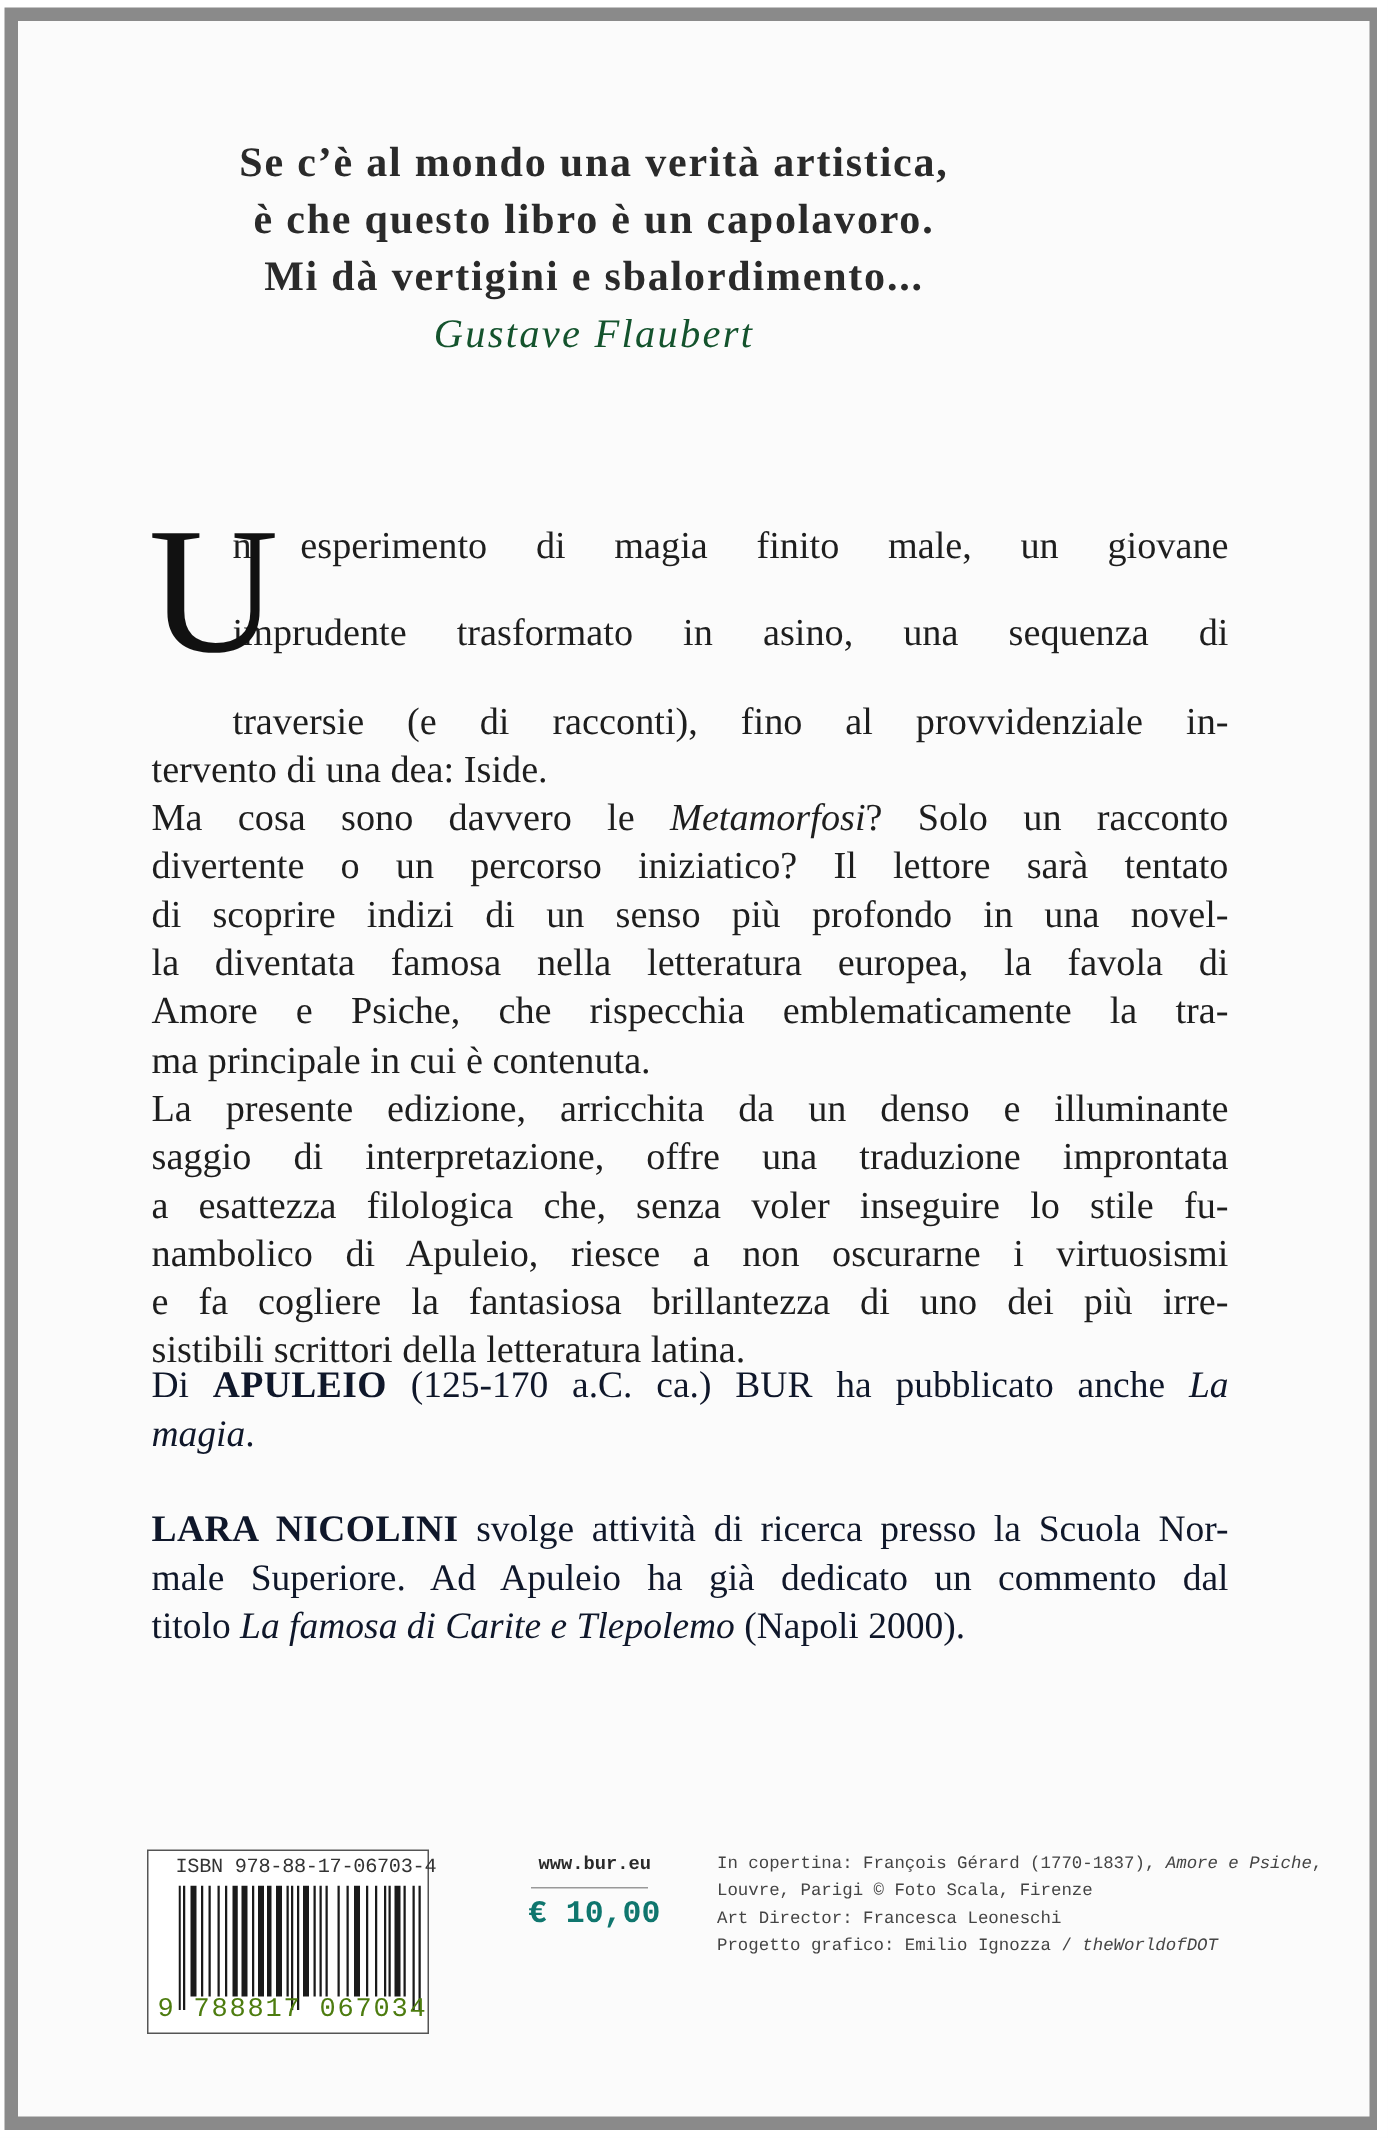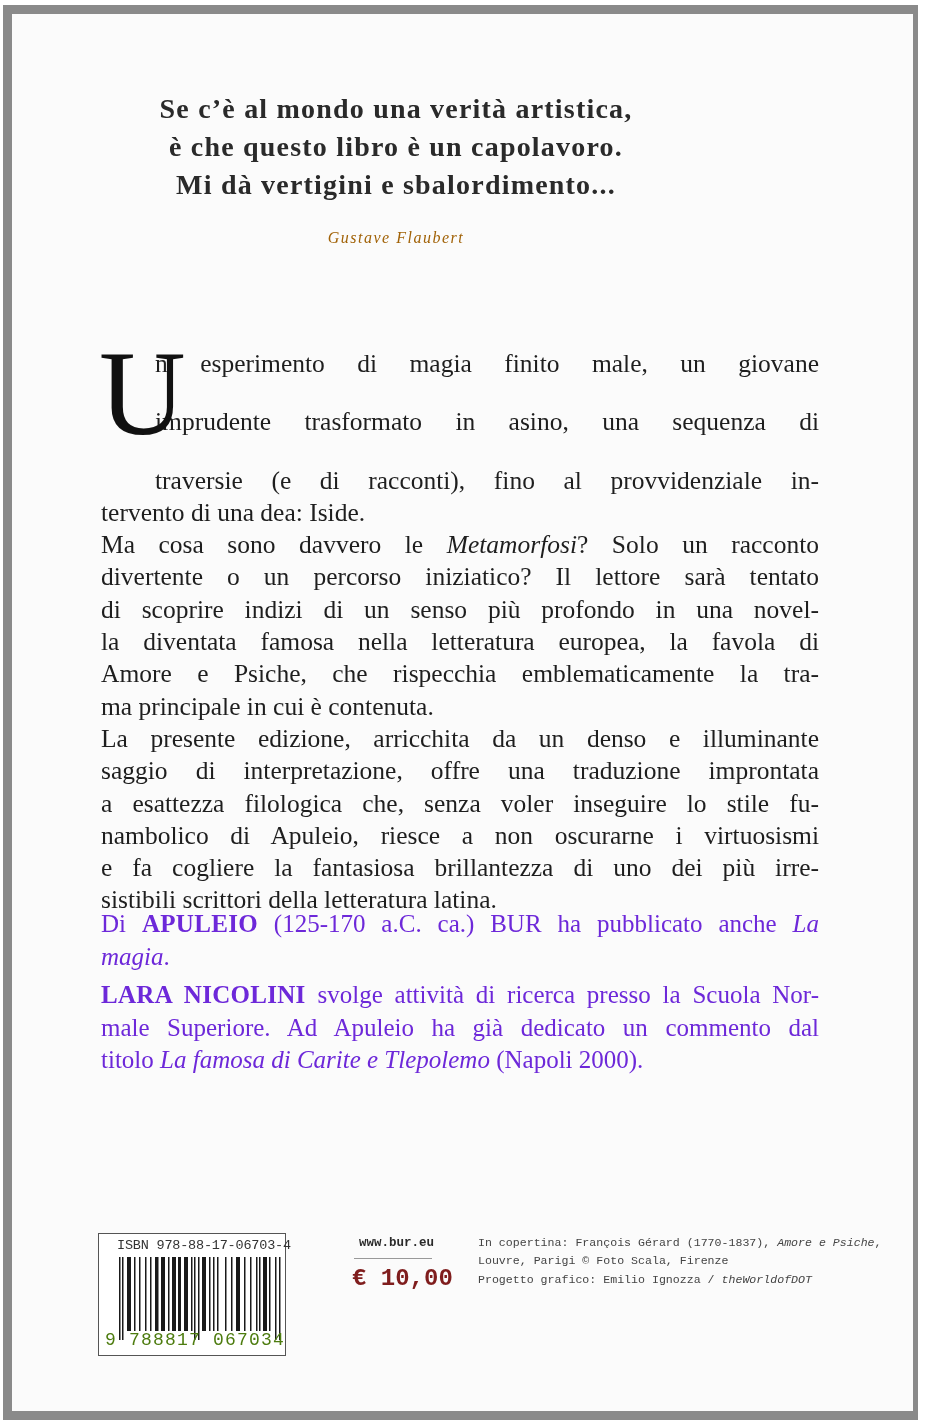--- a/index.html
+++ b/index.html
@@ -3,43 +3,43 @@
 <meta charset="utf-8">
 <style>
   html, body { margin:0; padding:0; background:#ffffff; }
   body { width:925px; height:1425px; position:relative; overflow:hidden; }
   .frame { position:absolute; left:3px; top:5px; width:915px; height:1415px; background:#8a8a8a; }
   .page { position:absolute; left:12px; top:14px; width:901px; height:1397px; background:#fbfbfb; }
   .serif { font-family: "Liberation Serif", "DejaVu Serif", serif; color:#1a1a1a; }
   .sans { font-family: Liberation Mono, monospace; color:#3a3a3a; }
 
   .epigraph { position:absolute; left:0; width:792px; top:90px; text-align:center; font-size:28px; line-height:38px; letter-spacing:1.2px; font-weight:bold; color:#2a2a2a; }
-  .epigraph .author { font-style:italic; font-weight:normal; letter-spacing:1.5px; font-size:16px; color:#a16207; margin-top:16px; line-height:36px; }
+  .epigraph .author { font-style:italic; font-weight:normal; letter-spacing:1.5px; font-size:27px; color:#14532d; margin-top:0px; line-height:36px; }
 
   .body-block { position:absolute; left:101px; width:718px; top:322px; font-size:25.5px; line-height:32.3px; color:#1e1e1e; text-align:justify; }
   .line { display:block; white-space:nowrap; text-align-last:justify; }
   .line.last { text-align-last:left; }
   .dropcap-wrap { position:relative; }
   .dropcap { position:absolute; left:-2px; top:-4px; font-size:120px; line-height:100px; font-weight:normal; color:#111; }
   .indent { padding-left:54px;margin-top:26px; }
   em { font-style:italic; }
   b.caps { font-weight:bold; letter-spacing:0.3px; }
 
-  .author-block { position:absolute; left:101px; width:718px; top:908px; font-size:25px; line-height:32.5px; color:#6d28d9; }
-  .author-block .para2 { margin-top:6px; }
+  .author-block { position:absolute; left:101px; width:718px; top:908px; font-size:25px; line-height:32.5px; color:#0f172a; }
+  .author-block .para2 { margin-top:31px; }
 
   .barcode-box { position:absolute; left:98px; top:1233px; width:188px; height:123px; border:1.5px solid #555; background:#fff; box-sizing:border-box; }
   .isbn-text { position:absolute; left:18px; top:4px; font-size:13.5px; color:#333; letter-spacing:-0.2px; white-space:nowrap; }
   .bars { position:absolute; left:20px; top:23px; width:164px; height:83px; }
   .ean-digits { position:absolute; left:6px; top:96px; font-size:18px; color:#4d7c0f; letter-spacing:1.2px; white-space:nowrap; background:transparent; }
 
   .price-block { position:absolute; left:352px; top:1236px; width:82px; text-align:right; }
   .web { font-size:12.5px; font-weight:bold; color:#2a2a2a; }
   .price-rule { height:1px; background:#999; margin:8px 2px 6px 2px; }
-  .price { font-size:24px; font-weight:bold; color:#7f1d1d; white-space:nowrap; }
+  .price { font-size:21px; font-weight:bold; color:#0f766e; white-space:nowrap; }
 
   .credits { position:absolute; left:478px; top:1234px; font-size:11.6px; line-height:18.3px; color:#444; white-space:nowrap; }
 </style>
 </head>
 <body>
 
 <div class="frame"></div>
 <div class="page"></div>
 
 <div class="epigraph serif">
@@ -129,14 +129,15 @@
 
 <div class="price-block sans">
   <div class="web">www.bur.eu</div>
   <div class="price-rule"></div>
   <div class="price">€ 10,00</div>
 </div>
 
 <div class="credits sans">
   <div><span>In copertina: François Gérard (1770-1837), </span><em>Amore e Psiche</em><span>,</span></div>
   <div>Louvre, Parigi © Foto Scala, Firenze</div>
+  <div>Art Director: Francesca Leoneschi</div>
   <div><span>Progetto grafico: Emilio Ignozza / </span><em>theWorldofDOT</em></div>
 </div>
 
 </body></html>

